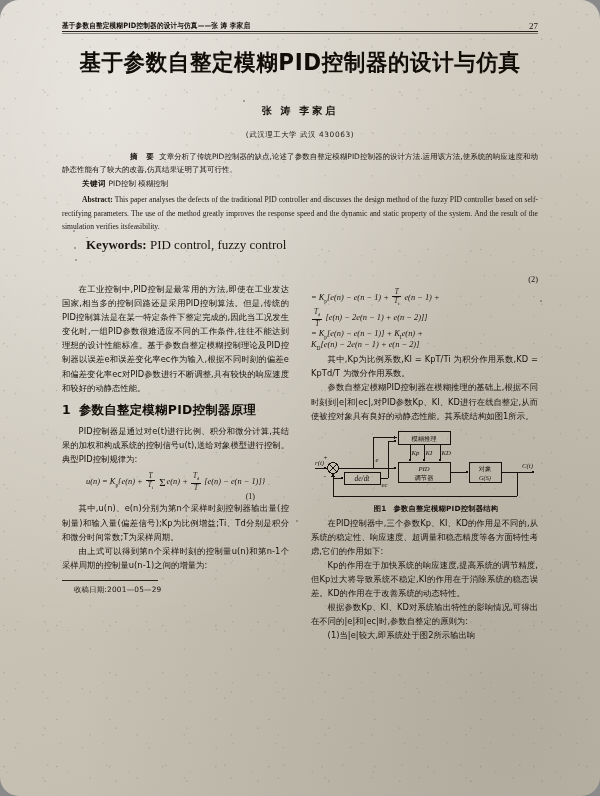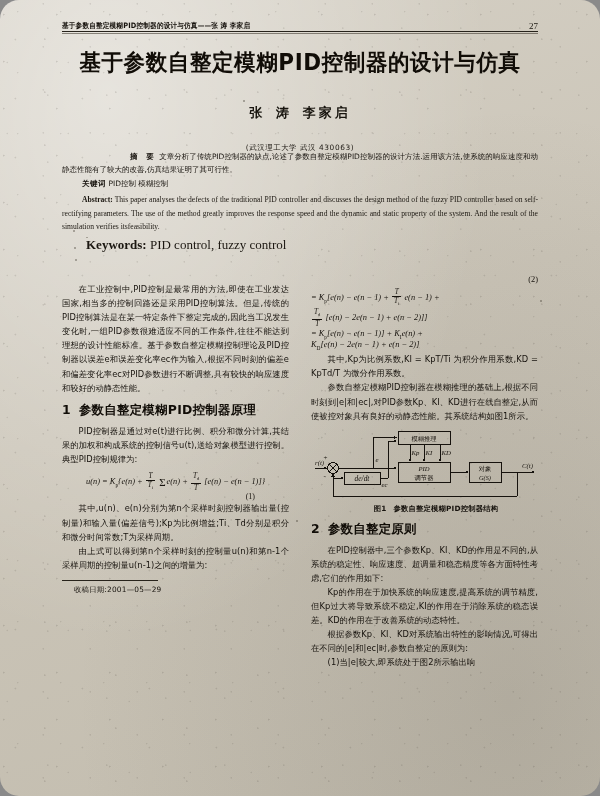--- a/index.html
+++ b/index.html
@@ -92,29 +92,29 @@
     font-size: 21.5px;
     color: #16120d;
     letter-spacing: .6px;
     transform: scaleY(1.05);
   }
   .authors {
     position: absolute;
     left: 0; top: 104px;
     width: 600px;
     text-align: center;
-    font-family: Liberation Mono, monospace;
-    font-size: 13px;
+    font-family: Liberation Sans, sans-serif;
+    font-size: 10px;
     font-weight: bold;
     color: #1d1a14;
     letter-spacing: 3px;
   }
   .affil {
     position: absolute;
-    left: 0; top: 143px;
+    left: 0; top: 130px;
     width: 600px;
     text-align: center;
     font-family: "DejaVu Sans", sans-serif;
     font-size: 7.4px;
     color: #221e18;
     letter-spacing: .6px;
   }
 
   
   .abs-zone {
@@ -441,23 +441,20 @@
             <text x="12.5" y="32">+</text>
             <text x="12.5" y="50">-</text>
           </g>
         </svg>
       </div>
       <div class="fig-cap">
         <span class="capnum">图1</span><span>参数自整定模糊PID控制器结构</span>
       </div>
     </div>
 
-    <div class="sec">
-      <span class="num">2</span><span>参数自整定原则</span>
-    </div>
 
     <p class="p">在PID控制器中,三个参数Kp、KI、KD的作用是不同的,从系统的稳定性、响应速度、超调量和稳态精度等各方面特性考虑,它们的作用如下:</p>
     <p class="p">Kp的作用在于加快系统的响应速度,提高系统的调节精度,但Kp过大将导致系统不稳定,KI的作用在于消除系统的稳态误差。KD的作用在于改善系统的动态特性。</p>
     <p class="p">根据参数Kp、KI、KD对系统输出特性的影响情况,可得出在不同的|e|和|ec|时,参数自整定的原则为:</p>
     <p class="p">(1)当|e|较大,即系统处于图2所示输出响</p>
   </div>
 
   <div class="speck" style="left:73px;  top:230px; width:2px; height:2px;"></div>
   <div class="speck" style="left:86px;  top:237px; width:2px; height:1px;"></div>
   <div class="speck" style="left:74px;  top:247px; width:2px; height:2px;"></div>

